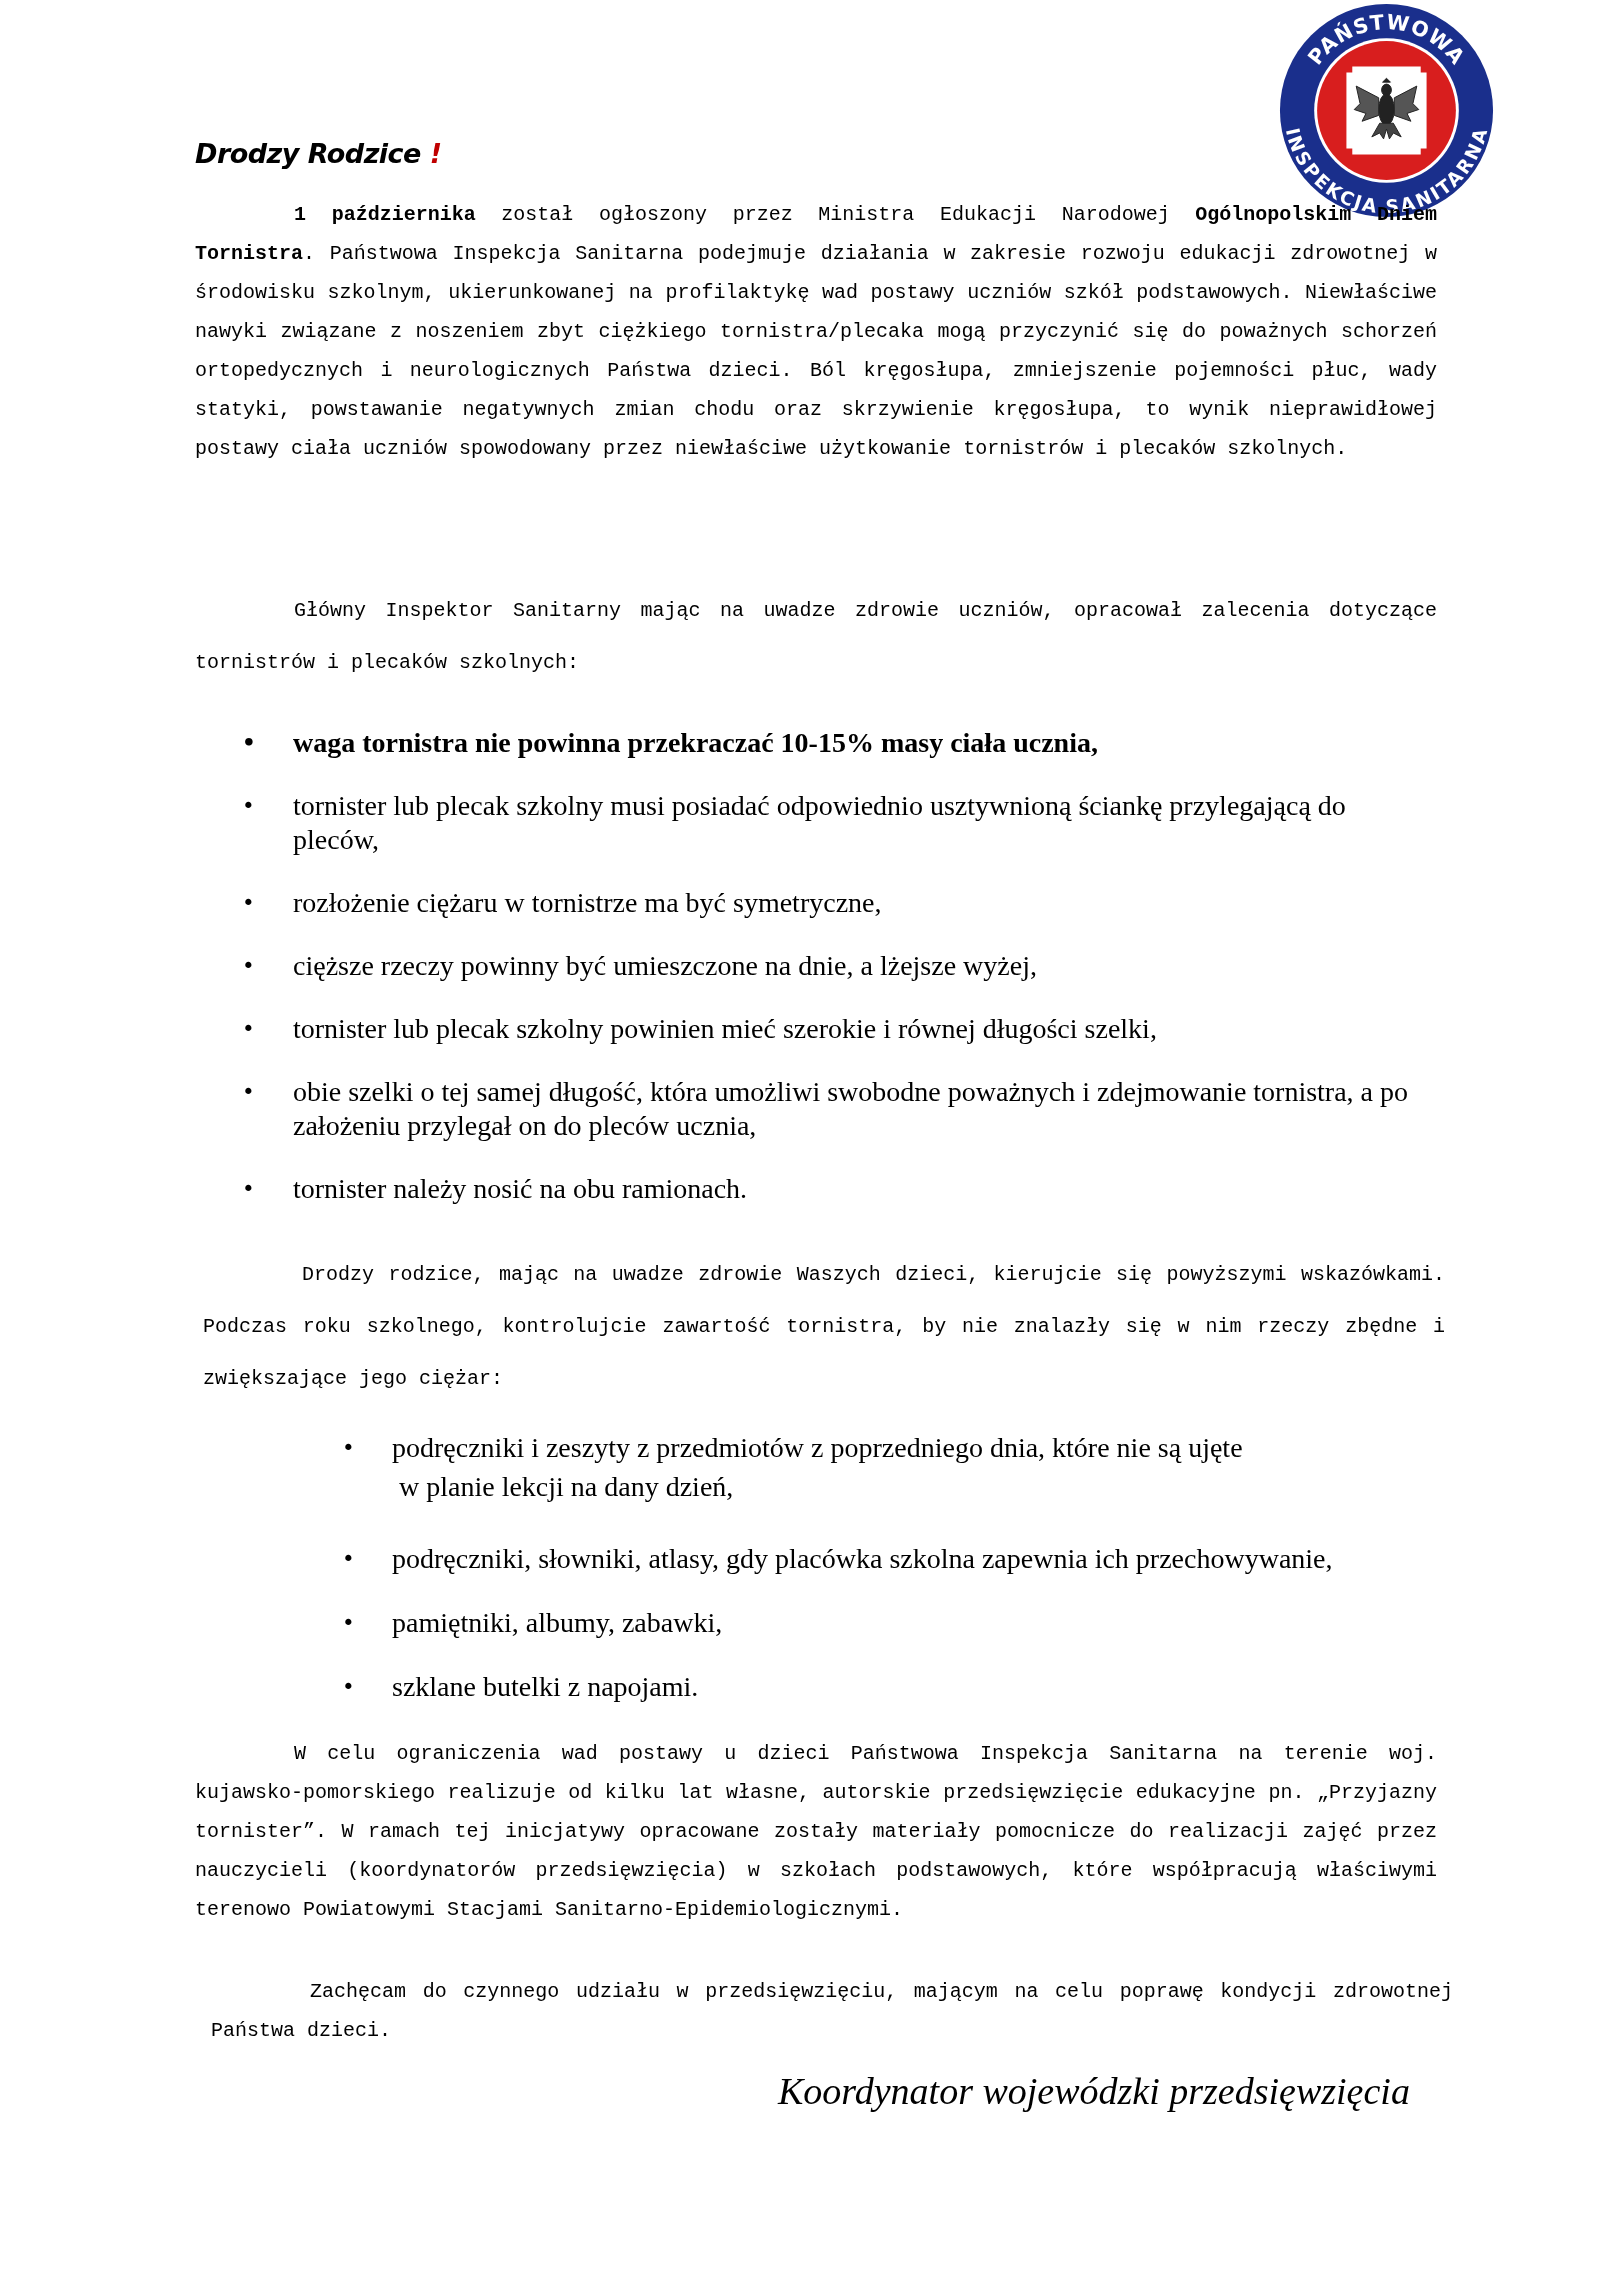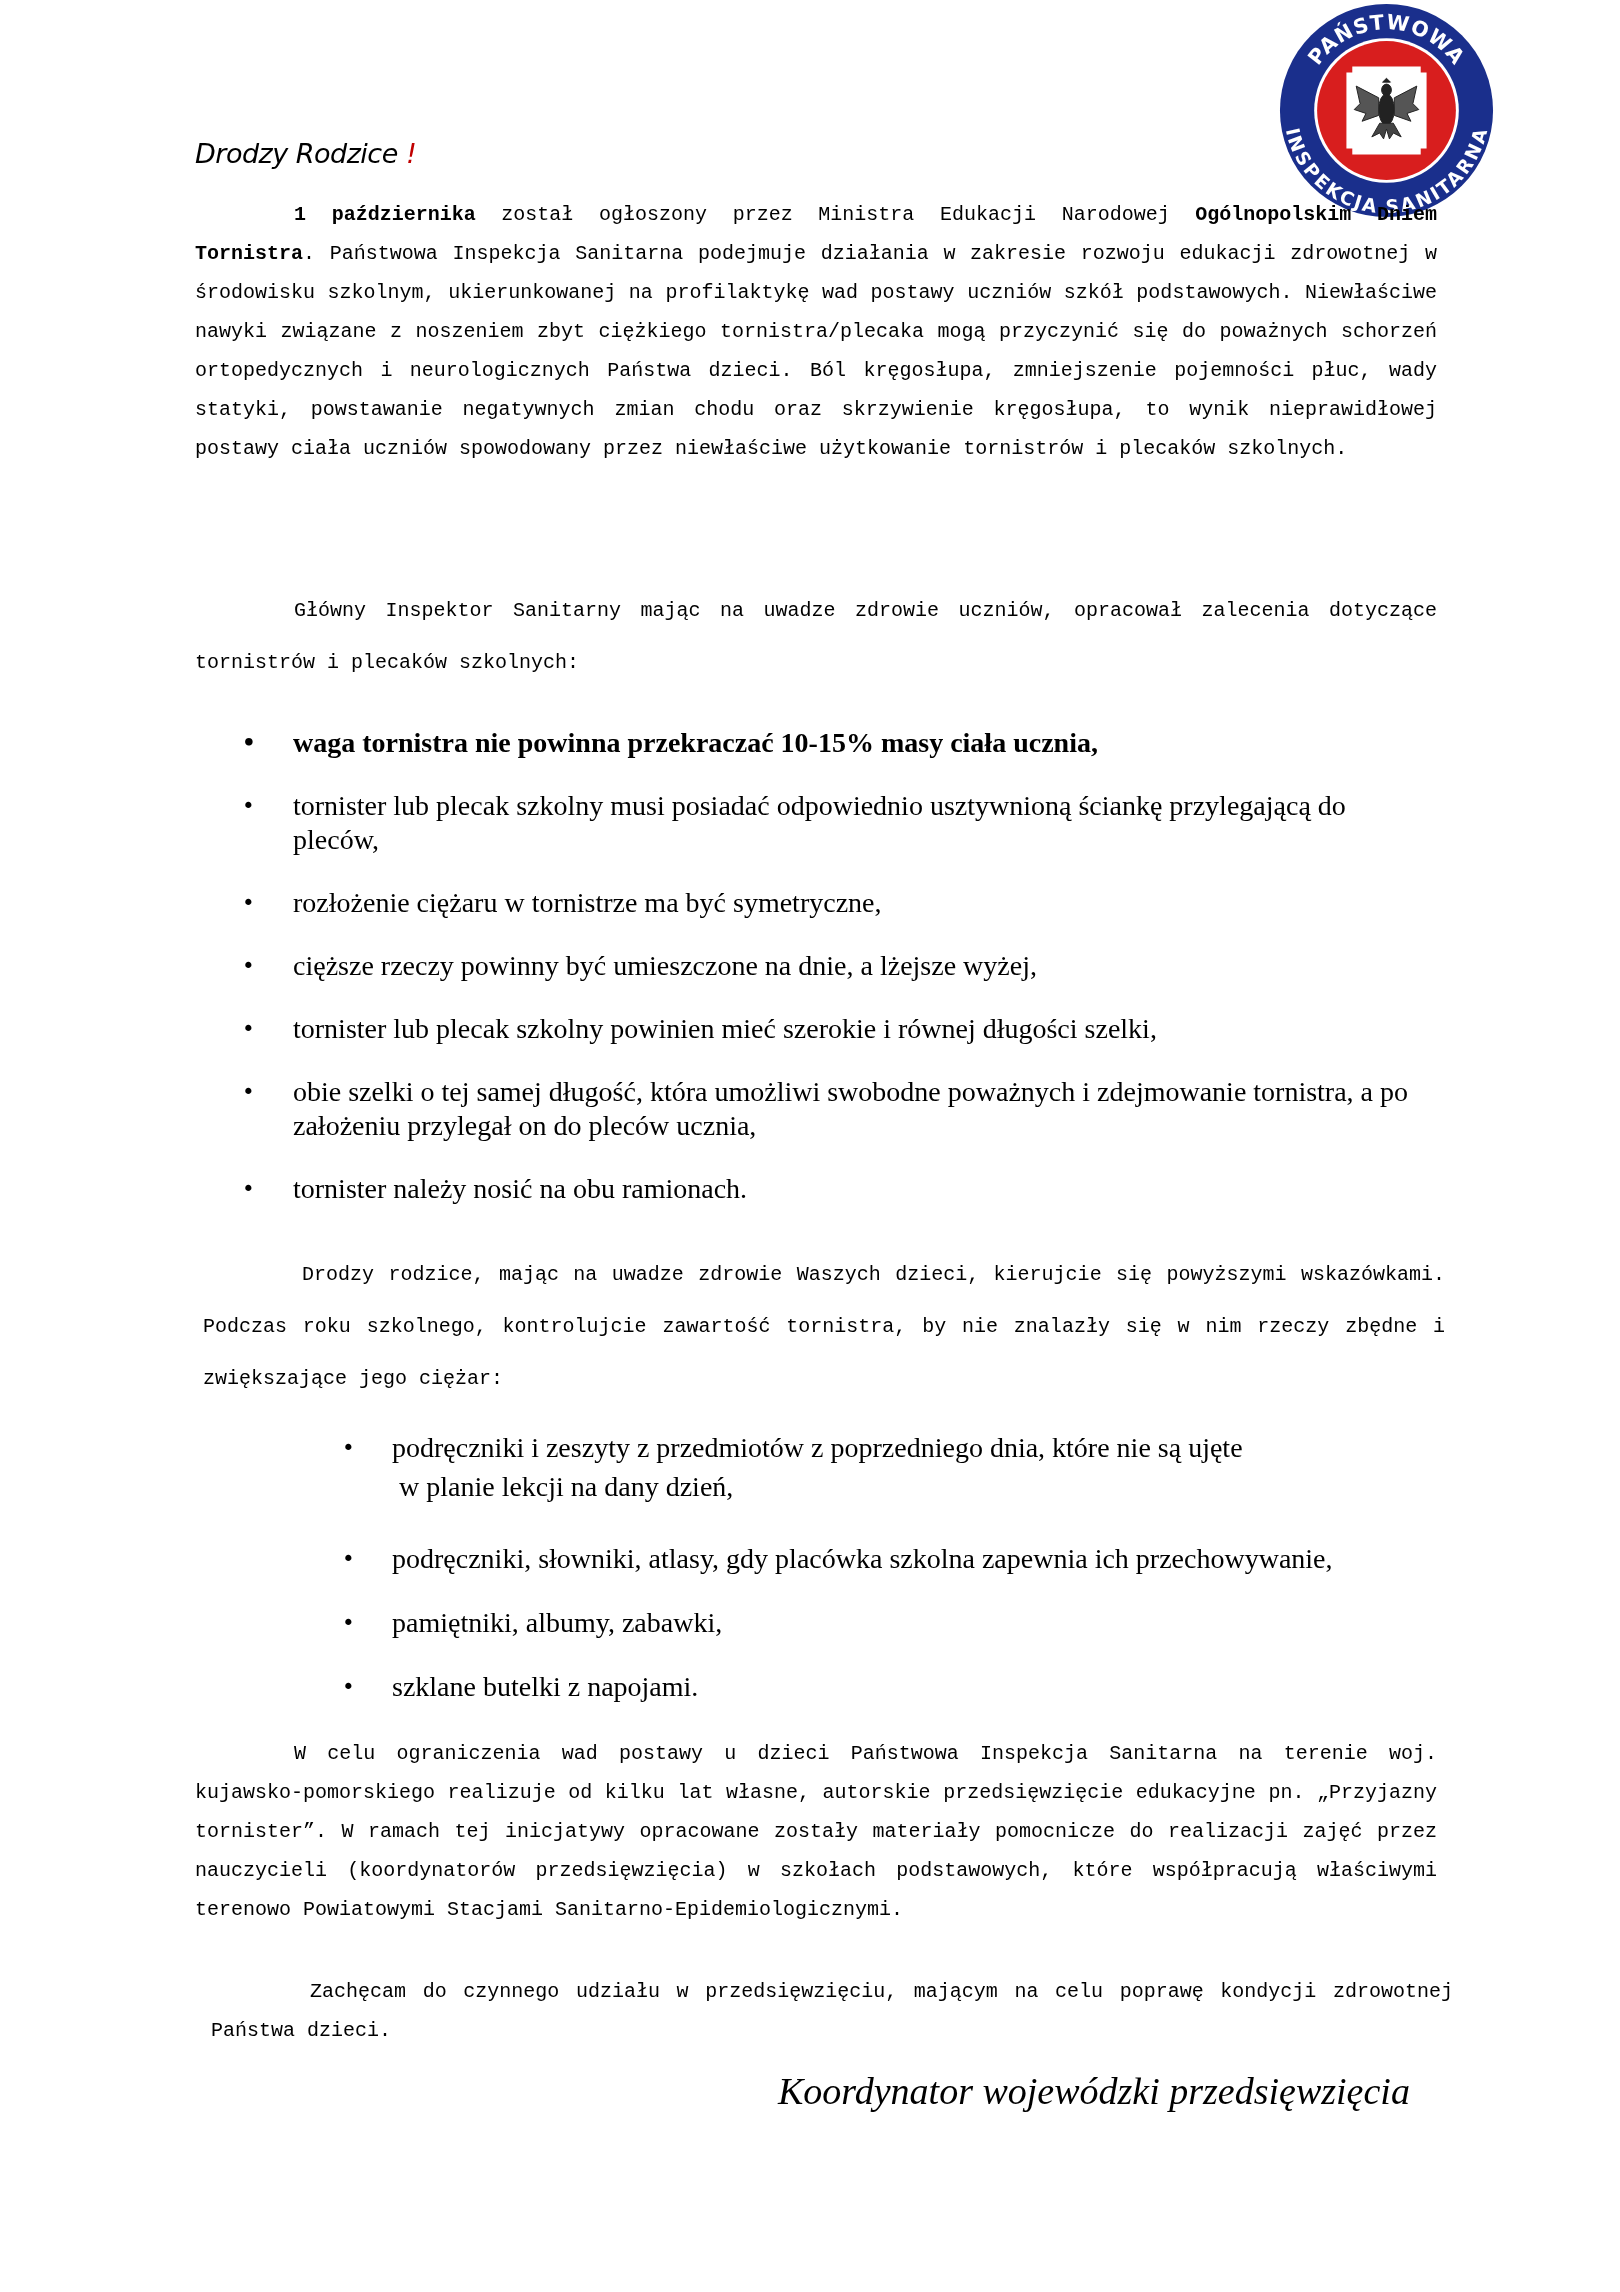--- a/index.html
+++ b/index.html
@@ -2,20 +2,21 @@
 <html><head>
 <meta charset="utf-8">
 <style>
   html, body { margin: 0; padding: 0; background: #ffffff; }
   body { width: 1621px; height: 2293px; position: relative; overflow: hidden; color: #000; }
   .page { position: absolute; left: 0; top: 0; width: 1621px; height: 2293px; background: #fff; }
   .greeting {
     position: absolute; left: 195px; top: 138px;
     font-family: "DejaVu Sans", sans-serif; font-style: italic; font-size: 27px;
     letter-spacing: -0.5px;
+    font-weight: bold;
   }
   .greeting .excl { color: #c00000; font-style: italic; }
   .para { position: absolute; left: 195px; width: 1242px; font-family: Liberation Mono, monospace;
     font-size: 20px; text-align: justify; text-align-last: left; }
   .para .indent { display: inline-block; width: 99px; }
   .b { font-weight: bold; }
   .bullets { position: absolute; left: 195px; width: 1242px; margin: 0; padding: 0; list-style: none;
     font-family: "Liberation Serif", serif; font-size: 28px; }
   .bullets li { position: relative; padding-left: 98px; }
   .bullets li .dot { position: absolute; left: 47px; top: 0; font-family: "DejaVu Sans", sans-serif; font-size: 21.5px; }

